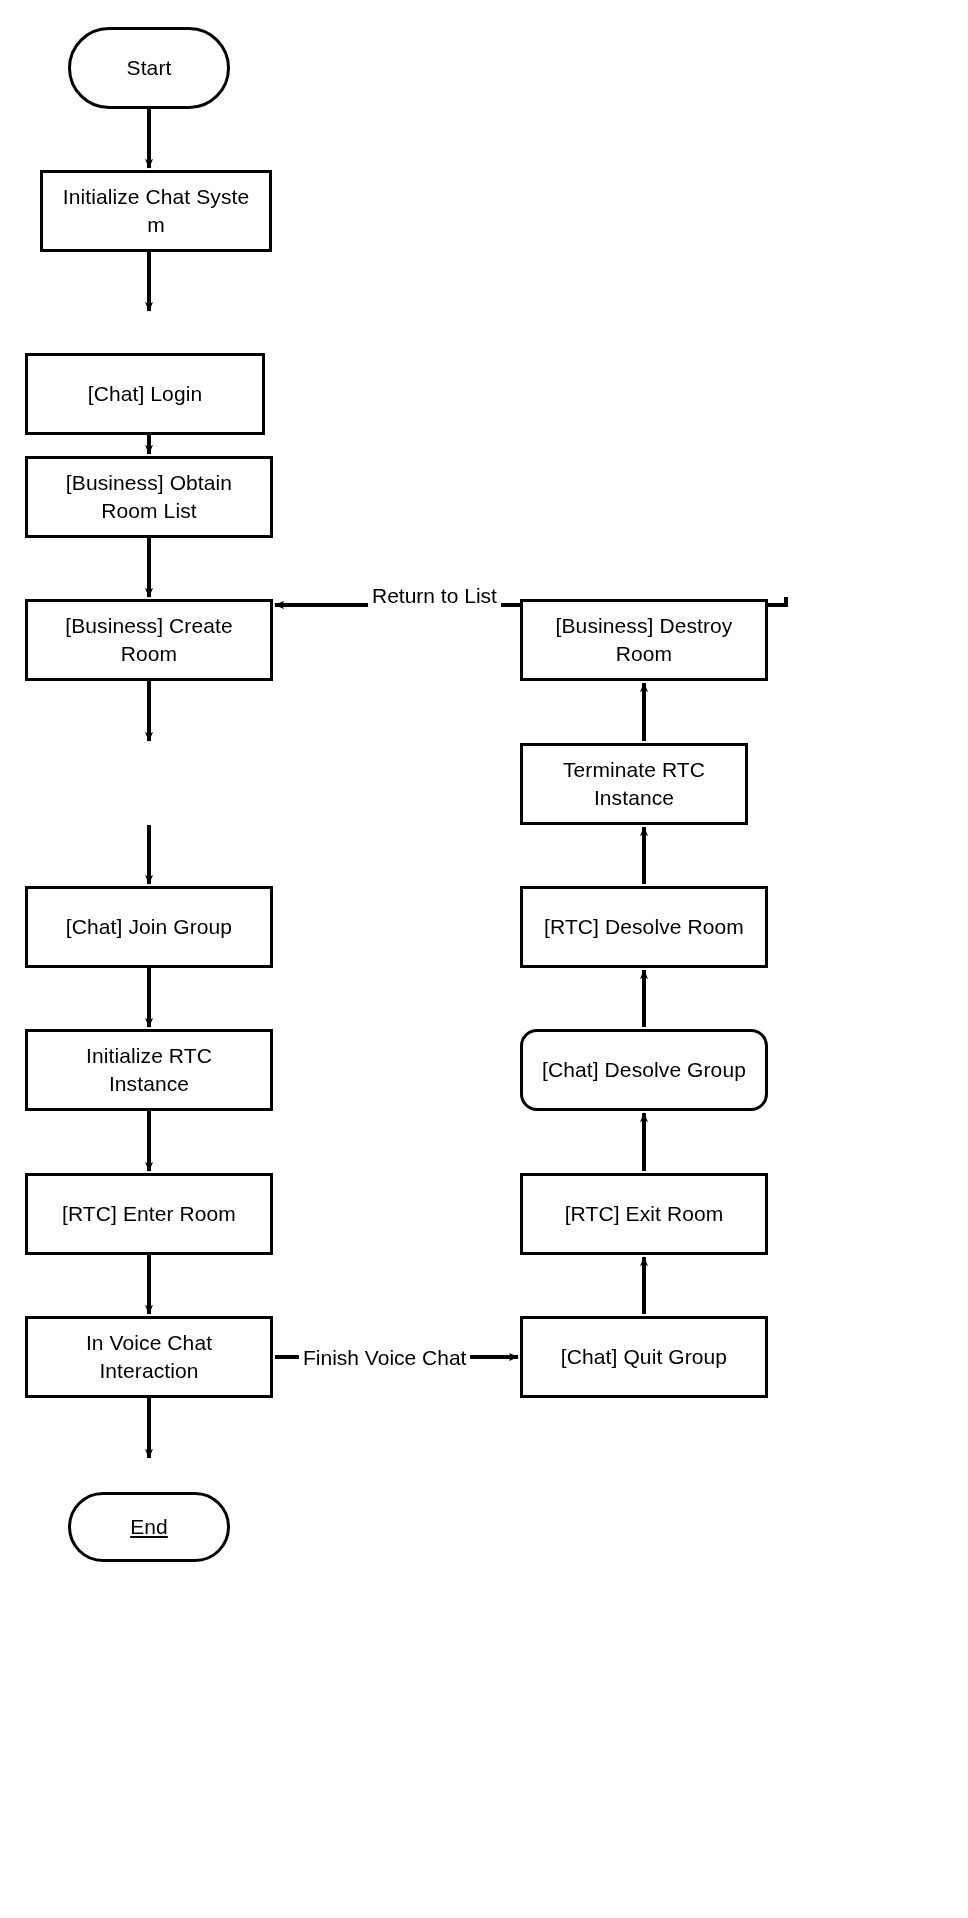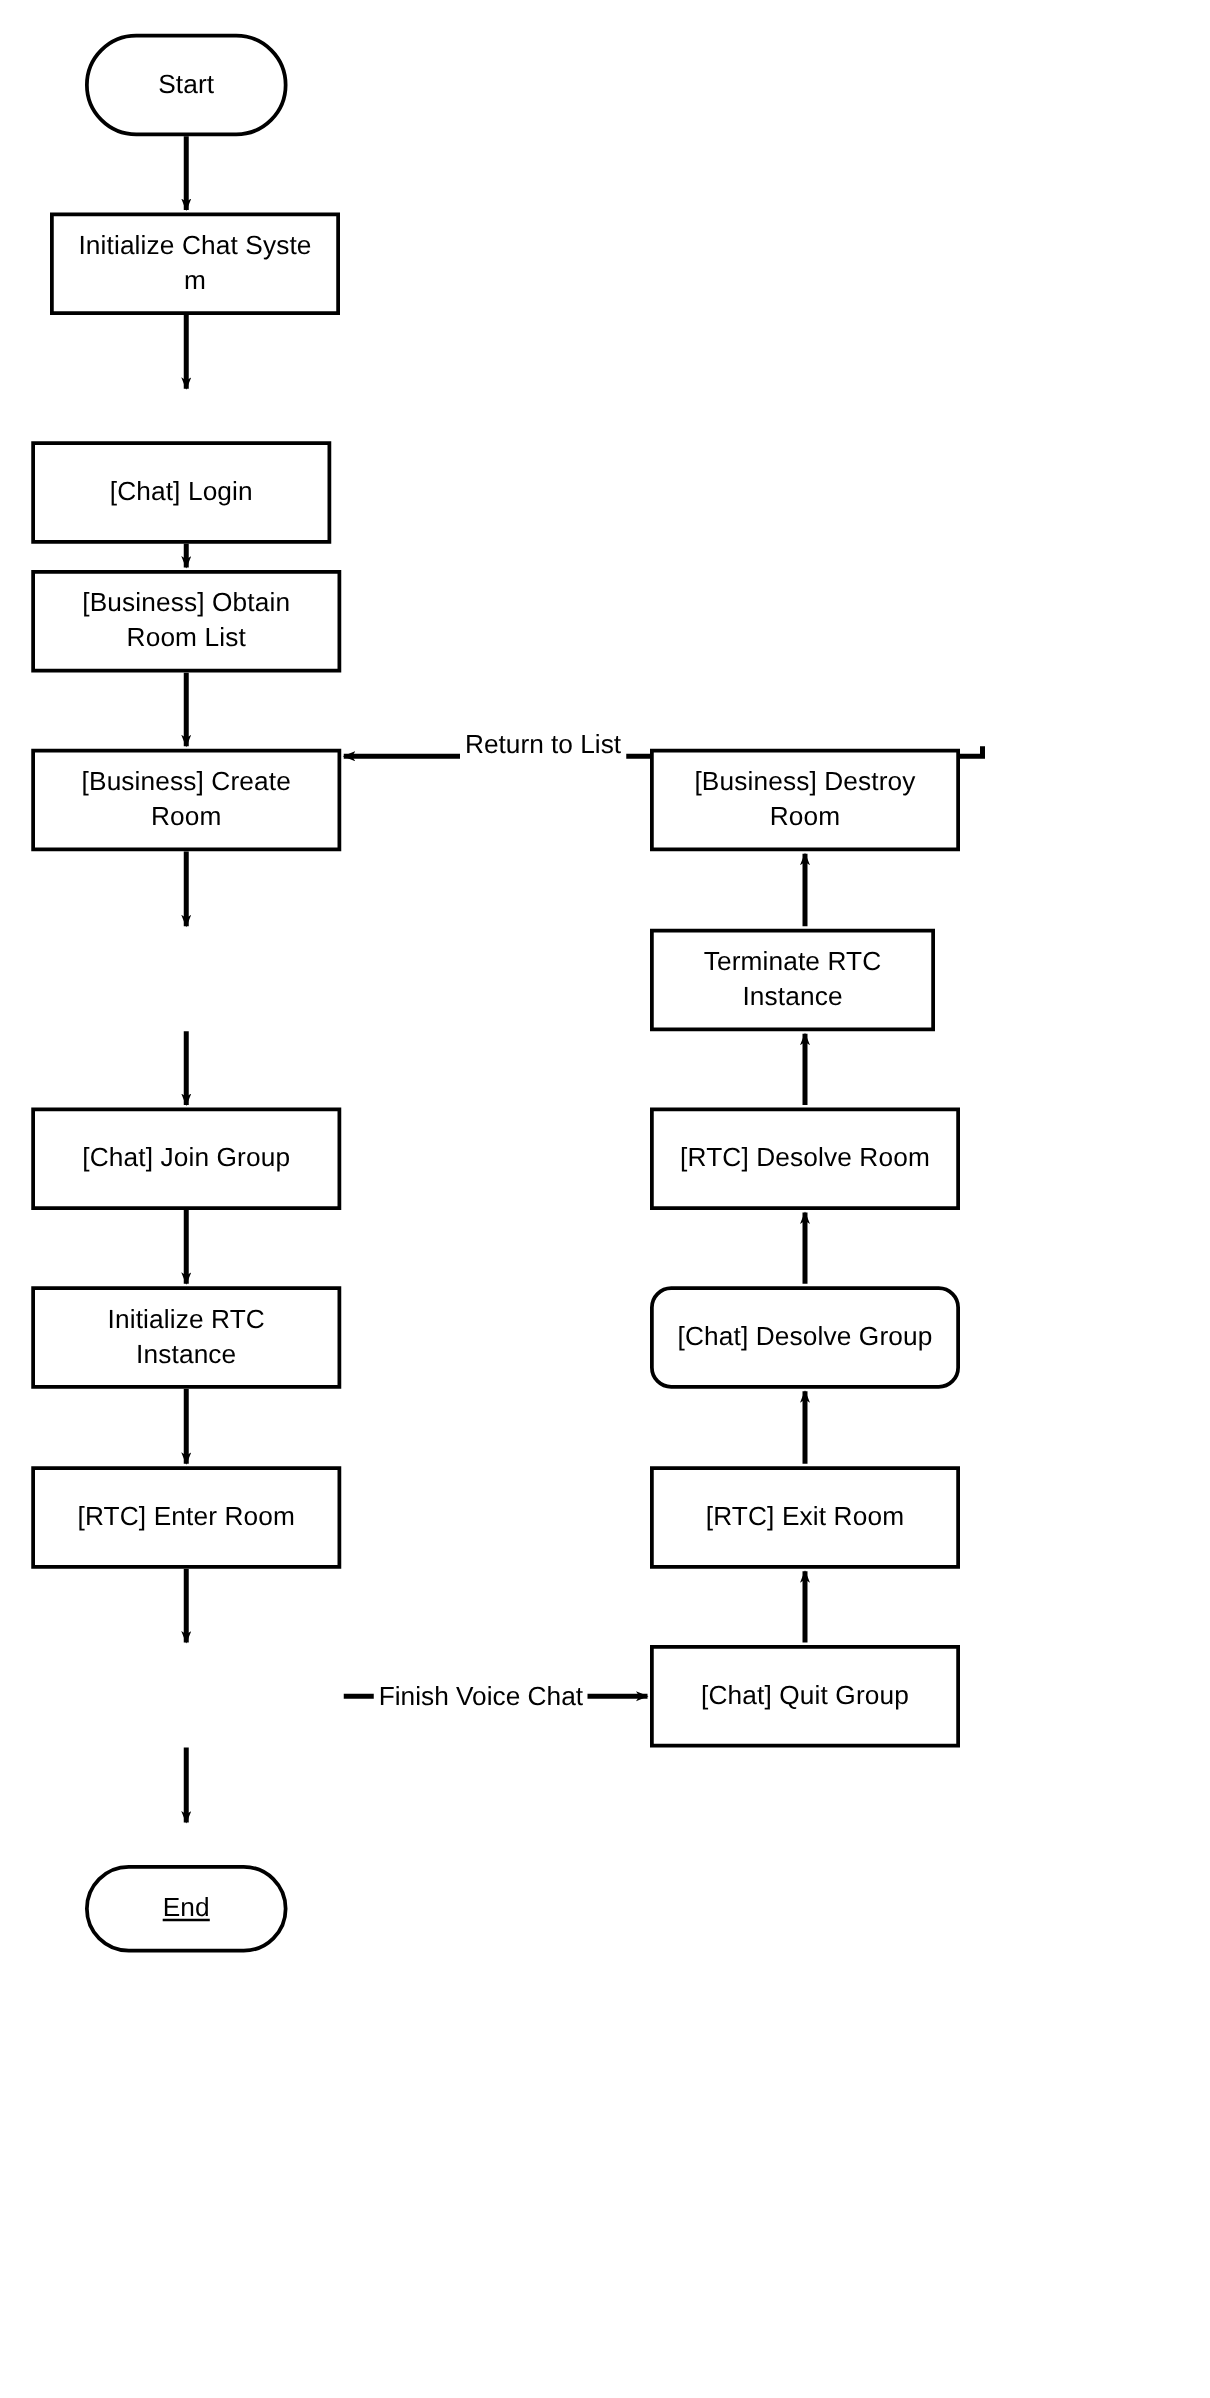--- a/index.html
+++ b/index.html
@@ -128,20 +128,24 @@
 
   <div class="node" style="left:25px;  top:1029px; width:248px; height:82px;">
     <span class="node-label">Initialize RTC
 Instance</span>
   </div>
 
   <div class="node" style="left:25px;  top:1173px; width:248px; height:82px;">
     <span class="node-label">[RTC] Enter Room</span>
   </div>
 
+  <div class="node" style="left:25px;  top:1316px; width:248px; height:82px;">
+    <span class="node-label">In Voice Chat
+Interaction</span>
+  </div>
 
   <div class="node terminal" style="left:68px;  top:1492px; width:162px; height:70px;text-decoration:underline;">
     <span class="node-label">End</span>
   </div>
 
   <div class="node" style="left:520px; top:599px;  width:248px; height:82px;">
     <span class="node-label">[Business] Destroy
 Room</span>
   </div>
 

